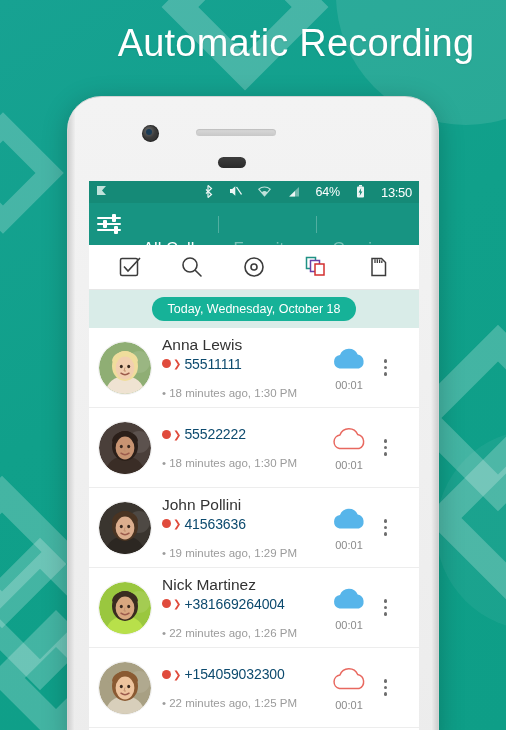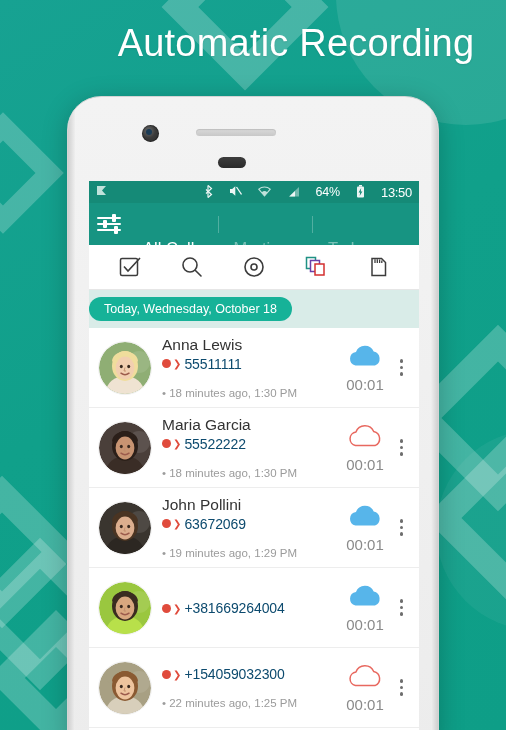--- a/index.html
+++ b/index.html
@@ -92,42 +92,42 @@
   .tab.active{color:#ffffff;margin-left:8px;}
   .tab.inactive{color:rgba(255,255,255,.42);}
   .tab-sep{width:1px;height:17px;background:rgba(255,255,255,.25);margin:0 13px;}
 
   
   #tool-bar{height:45px;background:#ffffff;display:flex;align-items:center;
     justify-content:space-around;padding:0 10px;border-bottom:1px solid #e6e6e6;}
   .tool{width:30px;height:30px;display:flex;align-items:center;justify-content:center;}
 
   
-  #date-row{height:38px;background:#d9ece8;display:flex;align-items:center;justify-content:flex-start;}
+  #date-row{height:38px;background:#d9ece8;display:flex;align-items:center;justify-content:center;}
   #date-chip{background:#16b298;color:#ffffff;font-size:12.5px;
     padding:5px 15px;border-radius:13px;white-space:nowrap;}
 
   
   #call-list{background:#ffffff;}
-  .call-row{display:flex;align-items:center;height:80px;padding:0 6px 0 10px;
+  .call-row{display:flex;align-items:center;height:80px;padding:0 22px 0 10px;
     border-bottom:1px solid #ededed;background:#fff;}
   .avatar{width:52px;height:52px;border-radius:50%;flex:0 0 auto;overflow:hidden;
     box-shadow:0 0 0 1px rgba(0,0,0,.06);position:relative;}
   .avatar svg{display:block;width:100%;height:100%;}
   .call-info{flex:1;min-width:0;padding-left:11px;}
   .c-name{font-size:15.5px;color:#333333;line-height:19px;white-space:nowrap;overflow:hidden;}
   .c-numline{display:flex;align-items:center;gap:3px;line-height:18px;margin-top:1px;}
   .dot-out{width:9px;height:9px;border-radius:50%;background:#e04b3c;flex:0 0 auto;}
   .arrow-out{color:#e04b3c;font-size:10px;line-height:9px;margin-left:-1px;}
   .c-number{font-size:14px;color:#0c4a6e;letter-spacing:-.1px;}
   .c-time{font-size:11.5px;color:#9b9b9b;line-height:16px;margin-top:12px;}
   .c-time .bullet{color:#9b9b9b;}
   .call-right{width:56px;display:flex;flex-direction:column;align-items:center;
     justify-content:center;flex:0 0 auto;}
-  .c-dur{font-size:15px;color:#8a8a8a;margin-top:2px;}
+  .c-dur{font-size:11px;color:#8a8a8a;margin-top:2px;}
   .kebab{width:20px;display:flex;flex-direction:column;align-items:center;gap:3px;
     flex:0 0 auto;padding-right:3px;}
   .kebab span{width:3.5px;height:3.5px;border-radius:50%;background:#6e6e6e;display:block;}
 </style>
 </head>
 <body>
 
 <div id="promo-bg">
   <div class="bg-circle bg-c1"></div>
   <div class="bg-circle bg-c2"></div>
@@ -205,23 +205,23 @@
       <div id="filter-icon">
         <i></i>
           <i></i>
           <i></i>
           <b></b>
           <b></b>
           <b></b>
       </div>
       <div class="tab active">All Calls</div>
       <div class="tab-sep"></div>
-      <div class="tab inactive">Martinez</div>
+      <div class="tab inactive">Favorites</div>
       <div class="tab-sep"></div>
-      <div class="tab inactive">Today</div>
+      <div class="tab inactive">Garcia</div>
     </div>
 
     <div id="tool-bar">
       <div class="tool">
         <svg width="24" height="24" viewBox="0 0 24 24">
           <rect x="2.5" y="3.5" width="17" height="17" rx="1.5" fill="none" stroke="#3c3c3c" stroke-width="1.5"></rect>
           <path d="M6 11.5 L10 16 L22 3" fill="none" stroke="#3c3c3c" stroke-width="1.6"></path>
         </svg>
       </div>
       <div class="tool">
@@ -317,21 +317,20 @@
       <ellipse cx="26" cy="26" rx="9.4" ry="11.4" fill="#c89472"></ellipse>
       <path d="M13 20 Q26 6 39 20 Q39 11 26 9 Q13 11 13 20Z" fill="#2b1f19"></path>
       <ellipse cx="22.3" cy="24.5" rx="1.5" ry="1.7" fill="#3a2a20"></ellipse>
       <ellipse cx="29.7" cy="24.5" rx="1.5" ry="1.7" fill="#3a2a20"></ellipse>
       <path d="M22 31.2 Q26 34.4 30 31.2" stroke="#9c5b4c" stroke-width="1.5" fill="none" stroke-linecap="round"></path>
       <path d="M26 25.5 L25 29 L27 29" stroke="#c08f6e" stroke-width=".9" fill="none"></path>
     </g>
   </svg>
           </div>
     <div class="call-info">
-      <div class="c-name">Maria Garcia</div>
       <div class="c-numline">
         <span class="dot-out"></span>
         <span class="arrow-out">❯</span>
         <span class="c-number">55522222</span>
       </div>
       <div class="c-time"><span class="bullet">•</span> 18 minutes ago, 1:30 PM</div>
     </div>
     <div class="call-right">
       <span><svg width="40" height="28" viewBox="0 0 46 30">
                 <path d="M12 26 A8 8 0 0 1 12.6 10.3 A11 11 0 0 1 33 9.8 A8.5 8.5 0 0 1 34.5 26 Z" fill="none" stroke="#e8685f" stroke-width="1.7"></path>
@@ -365,21 +364,21 @@
       <path d="M22 31.2 Q26 34.4 30 31.2" stroke="#9c5b4c" stroke-width="1.5" fill="none" stroke-linecap="round"></path>
       <path d="M26 25.5 L25 29 L27 29" stroke="#c08f6e" stroke-width=".9" fill="none"></path>
     </g>
   </svg>
           </div>
     <div class="call-info">
       <div class="c-name">John Pollini</div>
       <div class="c-numline">
         <span class="dot-out"></span>
         <span class="arrow-out">❯</span>
-        <span class="c-number">63672069</span>
+        <span class="c-number">41563636</span>
       </div>
       <div class="c-time"><span class="bullet">•</span> 19 minutes ago, 1:29 PM</div>
     </div>
     <div class="call-right">
       <span><svg width="40" height="28" viewBox="0 0 46 30">
                 <path d="M12 26 A8 8 0 0 1 12.6 10.3 A11 11 0 0 1 33 9.8 A8.5 8.5 0 0 1 34.5 26 Z" fill="#57b5ea"></path>
               </svg></span>
       <span class="c-dur">00:01</span>
     </div>
     <div class="kebab">
@@ -405,25 +404,27 @@
       <ellipse cx="26" cy="26" rx="9.4" ry="11.4" fill="#d8a77f"></ellipse>
       <path d="M13 20 Q26 6 39 20 Q39 11 26 9 Q13 11 13 20Z" fill="#3a2c20"></path>
       <ellipse cx="22.3" cy="24.5" rx="1.5" ry="1.7" fill="#3a2a20"></ellipse>
       <ellipse cx="29.7" cy="24.5" rx="1.5" ry="1.7" fill="#3a2a20"></ellipse>
       <path d="M22 31.2 Q26 34.4 30 31.2" stroke="#9c5b4c" stroke-width="1.5" fill="none" stroke-linecap="round"></path>
       <path d="M26 25.5 L25 29 L27 29" stroke="#c08f6e" stroke-width=".9" fill="none"></path>
     </g>
   </svg>
           </div>
     <div class="call-info">
+      <div class="c-name">Nick Martinez</div>
       <div class="c-numline">
         <span class="dot-out"></span>
         <span class="arrow-out">❯</span>
         <span class="c-number">+381669264004</span>
       </div>
+      <div class="c-time"><span class="bullet">•</span> 22 minutes ago, 1:26 PM</div>
     </div>
     <div class="call-right">
       <span><svg width="40" height="28" viewBox="0 0 46 30">
                 <path d="M12 26 A8 8 0 0 1 12.6 10.3 A11 11 0 0 1 33 9.8 A8.5 8.5 0 0 1 34.5 26 Z" fill="#57b5ea"></path>
               </svg></span>
       <span class="c-dur">00:01</span>
     </div>
     <div class="kebab">
       <span></span>
             <span></span>

